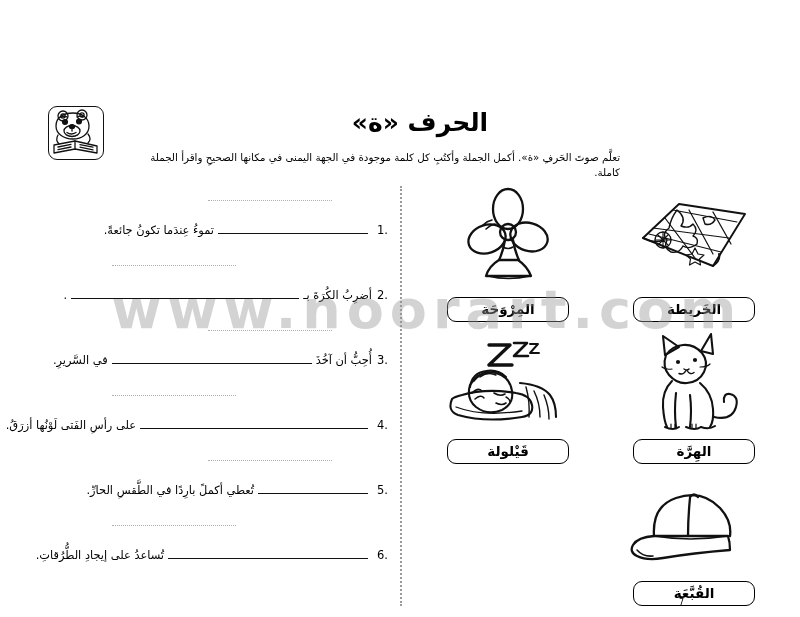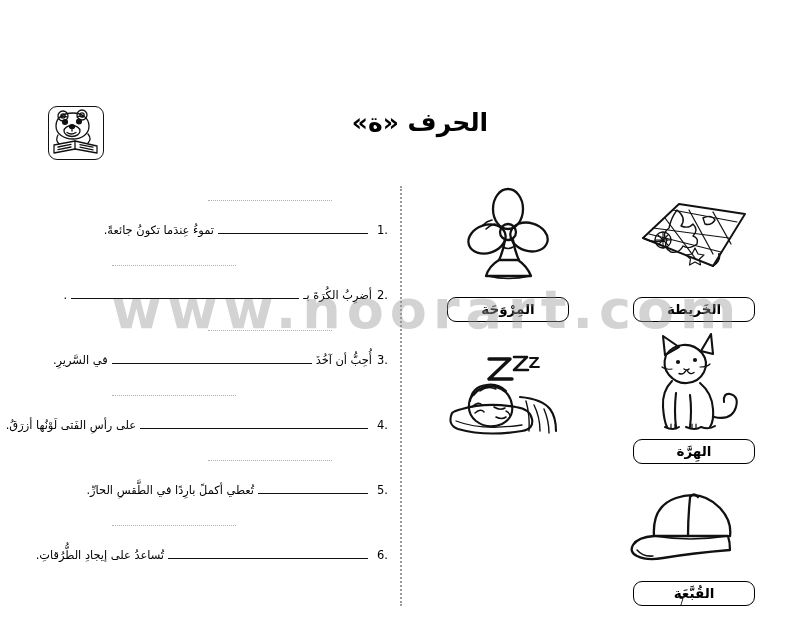--- a/index.html
+++ b/index.html
@@ -180,20 +180,21 @@
         <path d="M26 34 L26 42"></path>
         <path d="M9 40 L22 37.4"></path>
         <path d="M9 42.6 L22 40"></path>
         <path d="M31 37.6 L44 40.2"></path>
         <path d="M31 40.2 L44 42.8"></path>
       </g>
     </svg>
   </div>
 
   <div class="title">الحرف «ة»</div>
+  <div class="instruction">تعلَّم صوتَ الحَرفِ «ة». أكمل الجملة وأكتُبِ كل كلمة موجودة في الجهة اليمنى في مكانها الصحيحِ واقرأ الجملة كاملة.</div>
 
   <div class="divider"></div>
 
   <div class="sentences">
 
     <div class="sent-row">
       <div class="dotline r"></div>
       <div class="sent-line w-md">
         <span class="num">1.</span>
         <span class="blank"></span>
@@ -369,20 +370,21 @@
             <path d="M54 68 q6 3 10 0" stroke-width="1.6"></path>
             <path d="M64 62 q4 2 4 5" stroke-width="1.4"></path>
 
             <path d="M78 48 q22 2 30 12 q6 8 6 22"></path>
             <path d="M92 56 q6 12 6 26" stroke-width="1.4"></path>
             <path d="M102 60 q5 12 5 24" stroke-width="1.4"></path>
             <path d="M84 52 q4 14 3 30" stroke-width="1.4"></path>
           </g>
         </svg>
       </div>
+      <div class="label">قَيْلولة</div>
     </div>
 
     <div class="card">
       <div class="pic">
         <svg width="128" height="82" viewBox="0 0 128 82">
           <g fill="none" stroke="#111" stroke-width="2.3" stroke-linejoin="round" stroke-linecap="round">
 
             <path d="M60 15 q4 -5 8 0"></path>
 
             <path d="M24 54 q-2 -30 22 -38 q26 -9 44 10 q12 13 10 28"></path>

